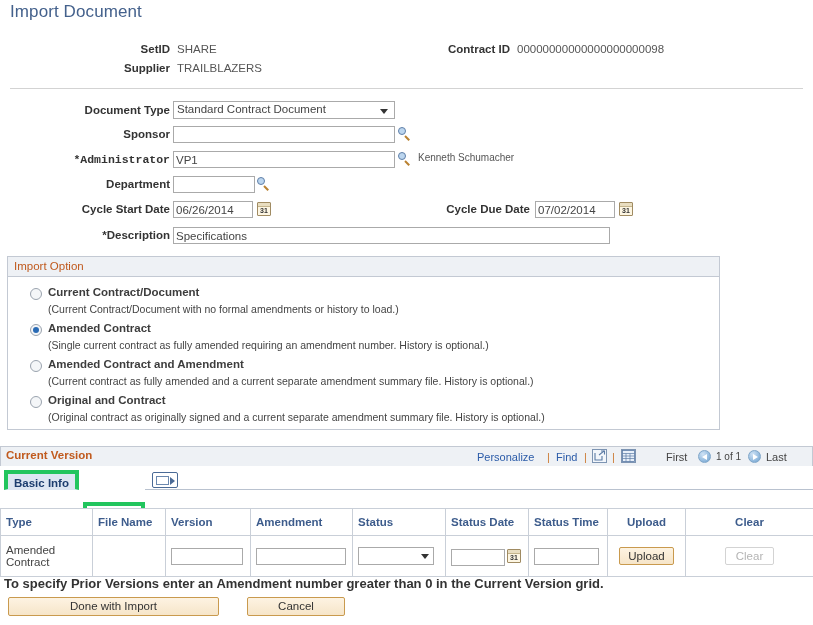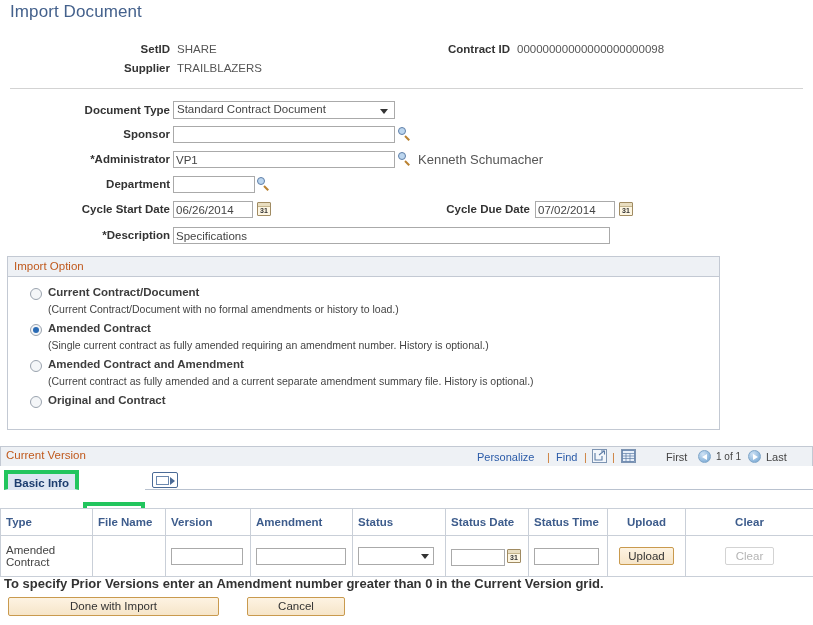--- a/index.html
+++ b/index.html
@@ -138,21 +138,21 @@
     text-align: center;
     font-size: 7px;
     line-height: 9px;
     color: #333;
     font-family: "Liberation Sans", sans-serif;
     font-weight: bold;
   }
 
   .side-text {
     position: absolute;
-    font-size: 13px;
+    font-size: 10px;
     color: #555;
   }
 
   
   .groupbox {
     position: absolute;
     box-sizing: border-box;
     border: 1px solid #c3c9d3;
     background: #ffffff;
   }
@@ -205,20 +205,21 @@
     box-sizing: border-box;
     background: #eef1f5;
     border: 1px solid #c3c9d3;
     border-bottom: none;
   }
   .grid-hdr-title {
     position: absolute;
     left: 6px; top: 3px;
     font-size: 11.5px;
     color: #c05a1e;
+    font-weight: bold;
   }
   .lnk {
     position: absolute;
     font-size: 11px;
     color: #2b5ba8;
     text-decoration: none;
     cursor: pointer;
   }
   .sep {
     position: absolute;
@@ -444,21 +445,21 @@
     <span class="sel-arrow"></span>
   </div>
 
   <div class="f-label" style="left:40px; top:128px; width:130px;">Sponsor</div>
   <input class="txt" style="left: 173px; top: 126px; width: 222px;" value="">
   <span class="mag" style="left:398px; top:127px;">
     <span class="lens"></span>
       <span class="hdl"></span>
   </span>
 
-  <div class="f-label" style="left:40px; top:153px; width:130px;">*Administrator</div>
+  <div class="f-label" style="left:40px; top:153px; width:130px;font-family:Liberation Mono, monospace;">*Administrator</div>
   <input class="txt" style="left: 173px; top: 151px; width: 222px;" value="VP1">
   <span class="mag" style="left:398px; top:152px;">
     <span class="lens"></span>
       <span class="hdl"></span>
   </span>
   <div class="side-text" style="left:418px; top:152px;">Kenneth Schumacher</div>
 
   <div class="f-label" style="left:40px; top:178px; width:130px;">Department</div>
   <input class="txt" style="left: 173px; top: 176px; width: 82px;" value="">
   <span class="mag" style="left:257px; top:177px;">
@@ -494,20 +495,21 @@
     <span class="radio on" style="left:22px; top:67px;"></span>
     <span class="radio-label" style="left:40px; top:65px;">Amended Contract</span>
     <span class="radio-desc" style="left:40px; top:82px;">(Single current contract as fully amended requiring an amendment number. History is optional.)</span>
 
     <span class="radio" style="left:22px; top:103px;"></span>
     <span class="radio-label" style="left:40px; top:101px;">Amended Contract and Amendment</span>
     <span class="radio-desc" style="left:40px; top:118px;">(Current contract as fully amended and a current separate amendment summary file. History is optional.)</span>
 
     <span class="radio" style="left:22px; top:139px;"></span>
     <span class="radio-label" style="left:40px; top:137px;">Original and Contract</span>
+    <span class="radio-desc" style="left:40px; top:154px;">(Original contract as originally signed and a current separate amendment summary file. History is optional.)</span>
   </div>
 
   <div class="grid-hdr" style="left:0px; top:446px; width:813px; height:20px;"></div>
   <div class="grid-hdr-title" style="top:449px;">Current Version</div>
 
   <a class="lnk" style="left:477px; top:451px;">Personalize</a>
   <span class="sep" style="left:547px; top:451px;">|</span>
   <a class="lnk" style="left:556px; top:451px;">Find</a>
   <span class="sep" style="left:584px; top:451px;">|</span>
 

